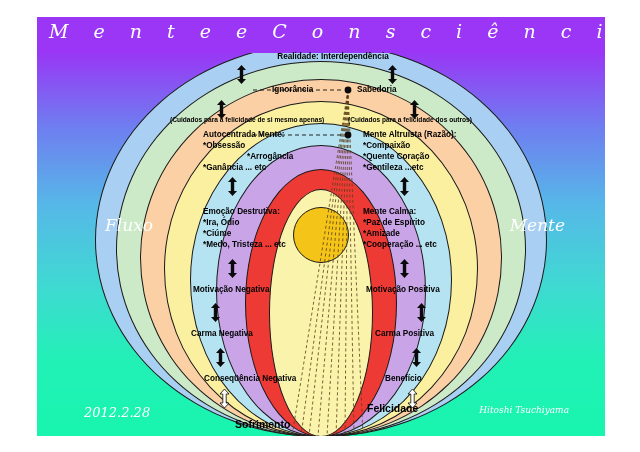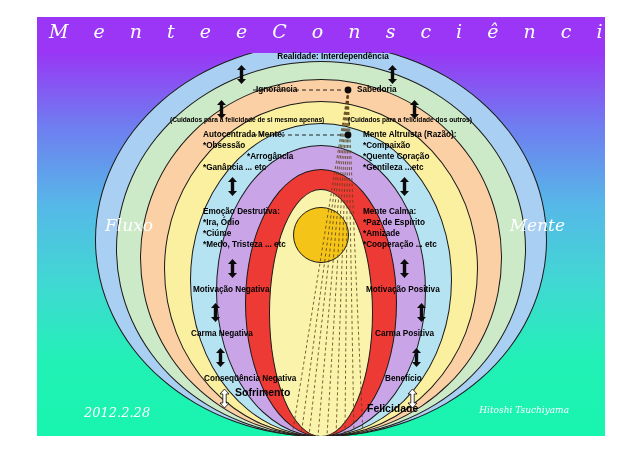--- a/index.html
+++ b/index.html
@@ -167,21 +167,21 @@
 
     <div id="title-banner">
       <div id="title-text">M e n t e    e    C o n s c i ê n c i a</div>
     </div>
 
     <div class="side-label" id="label-fluxo">Fluxo</div>
     <div class="side-label" id="label-mente-right">Mente</div>
 
     <div class="dtext" style="left:0;width:592px;text-align:center;top:35px;">Realidade: Interdependência</div>
 
-    <div class="dtext" style="left:219px;top:68px;">Ignorância</div>
+    <div class="dtext" style="left:235px;top:68px;">Ignorância</div>
     <div class="dtext" style="left:320px;top:68px;">Sabedoria</div>
 
     <div class="dtext sm" style="left:133px;top:98px;">(Cuidados para a felicidade de si mesmo apenas)</div>
     <div class="dtext sm" style="left:311px;top:98px;">(Cuidados para a felicidade dos outros)</div>
 
     <div class="dtext" style="left:166px;top:113px;">Autocentrada Mente:</div>
     <div class="dtext" style="left:166px;top:124px;">*Obsessão</div>
     <div class="dtext" style="left:166px;top:135px;padding-left:44px;">*Arrogância</div>
     <div class="dtext" style="left:166px;top:146px;">*Ganância ... etc</div>
 
@@ -202,21 +202,21 @@
 
     <div class="dtext" style="left:156px;top:268px;">Motivação Negativa</div>
     <div class="dtext" style="left:329px;top:268px;">Motivação Positiva</div>
 
     <div class="dtext" style="left:154px;top:312px;">Carma Negativa</div>
     <div class="dtext" style="left:338px;top:312px;">Carma Positiva</div>
 
     <div class="dtext" style="left:167px;top:357px;">Conseqüência Negativa</div>
     <div class="dtext" style="left:348px;top:357px;">Benefício</div>
 
-    <div class="bottom-bold" style="left:162px;top:369px;padding-left:36px;">Sofrimento</div>
+    <div class="bottom-bold" style="left:162px;top:401px;padding-left:36px;">Sofrimento</div>
     <div class="bottom-bold" style="left:330px;top:385px;">Felicidade</div>
 
     <svg class="arrow" style="left:199px;top:48px;" viewBox="0 0 11 19">
         <path d="M5.5 0 L10 5 L7.2 5 L7.2 14 L10 14 L5.5 19 L1 14 L3.8 14 L3.8 5 L1 5 Z" fill="#0a0a0a"></path>
       </svg>
     <svg class="arrow" style="left:350px;top:48px;" viewBox="0 0 11 19">
         <path d="M5.5 0 L10 5 L7.2 5 L7.2 14 L10 14 L5.5 19 L1 14 L3.8 14 L3.8 5 L1 5 Z" fill="#0a0a0a"></path>
       </svg>
     <svg class="arrow" style="left:179px;top:83px;" viewBox="0 0 11 19">
         <path d="M5.5 0 L10 5 L7.2 5 L7.2 14 L10 14 L5.5 19 L1 14 L3.8 14 L3.8 5 L1 5 Z" fill="#0a0a0a"></path>

